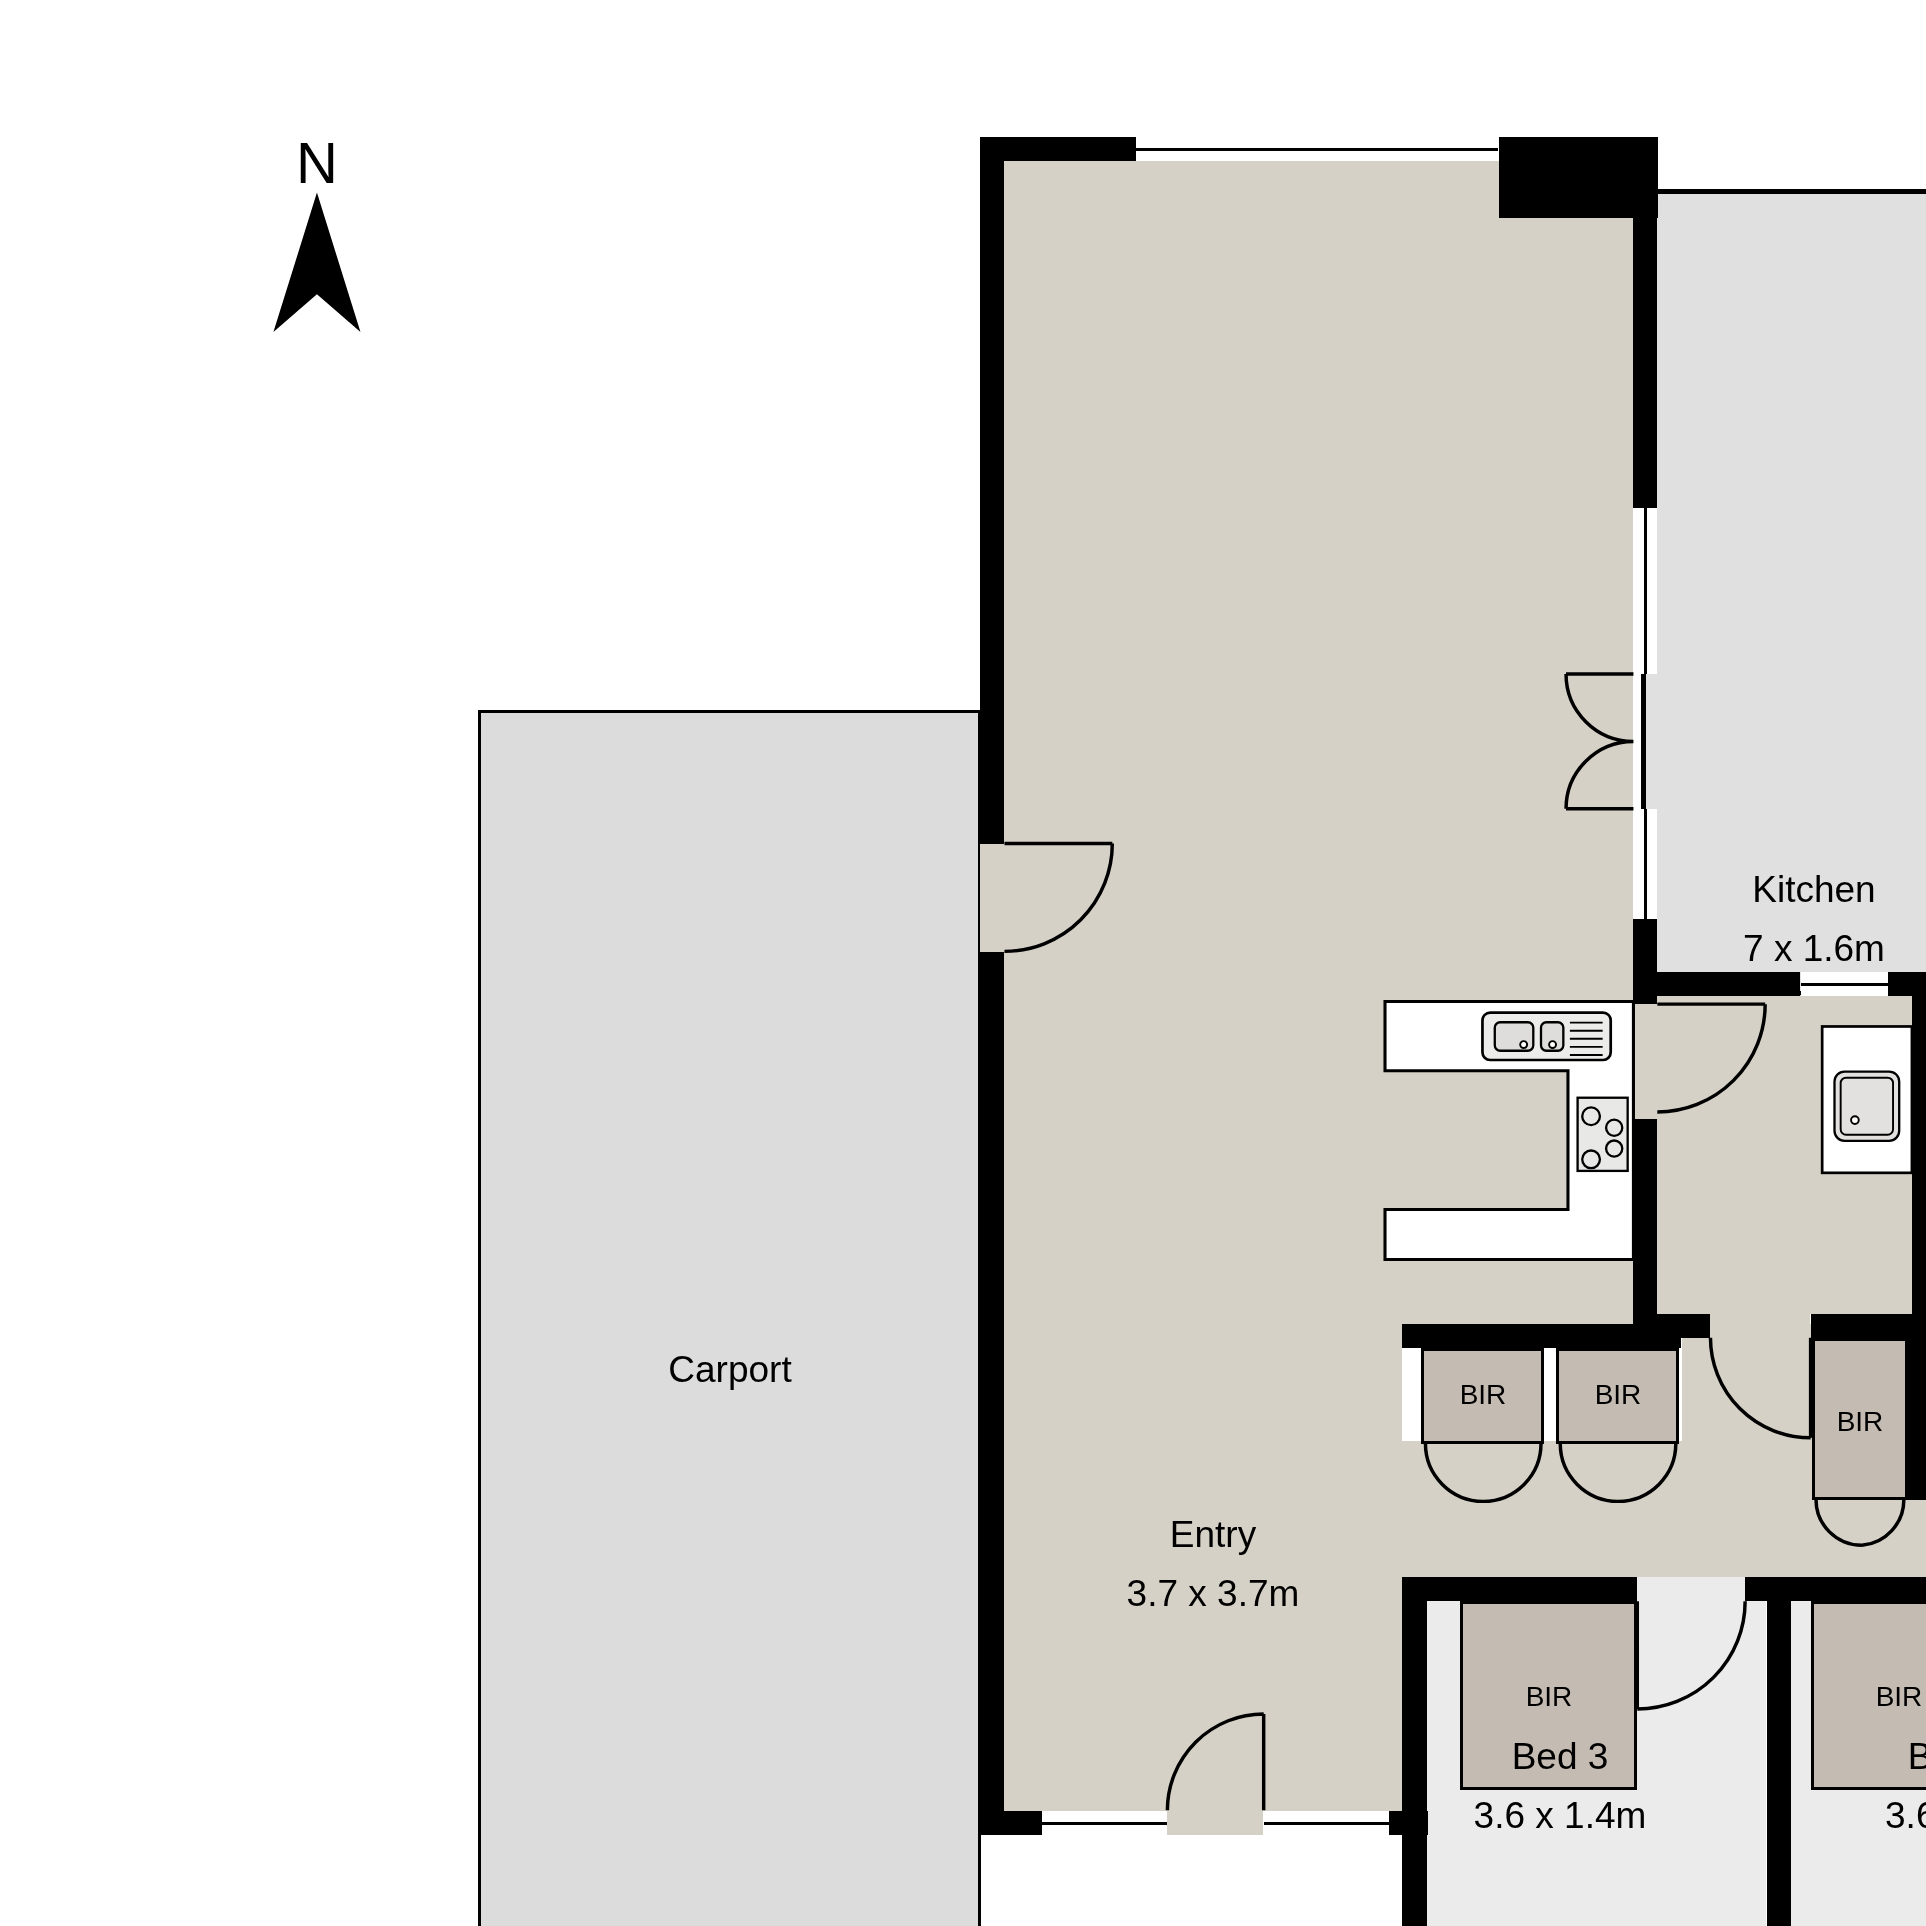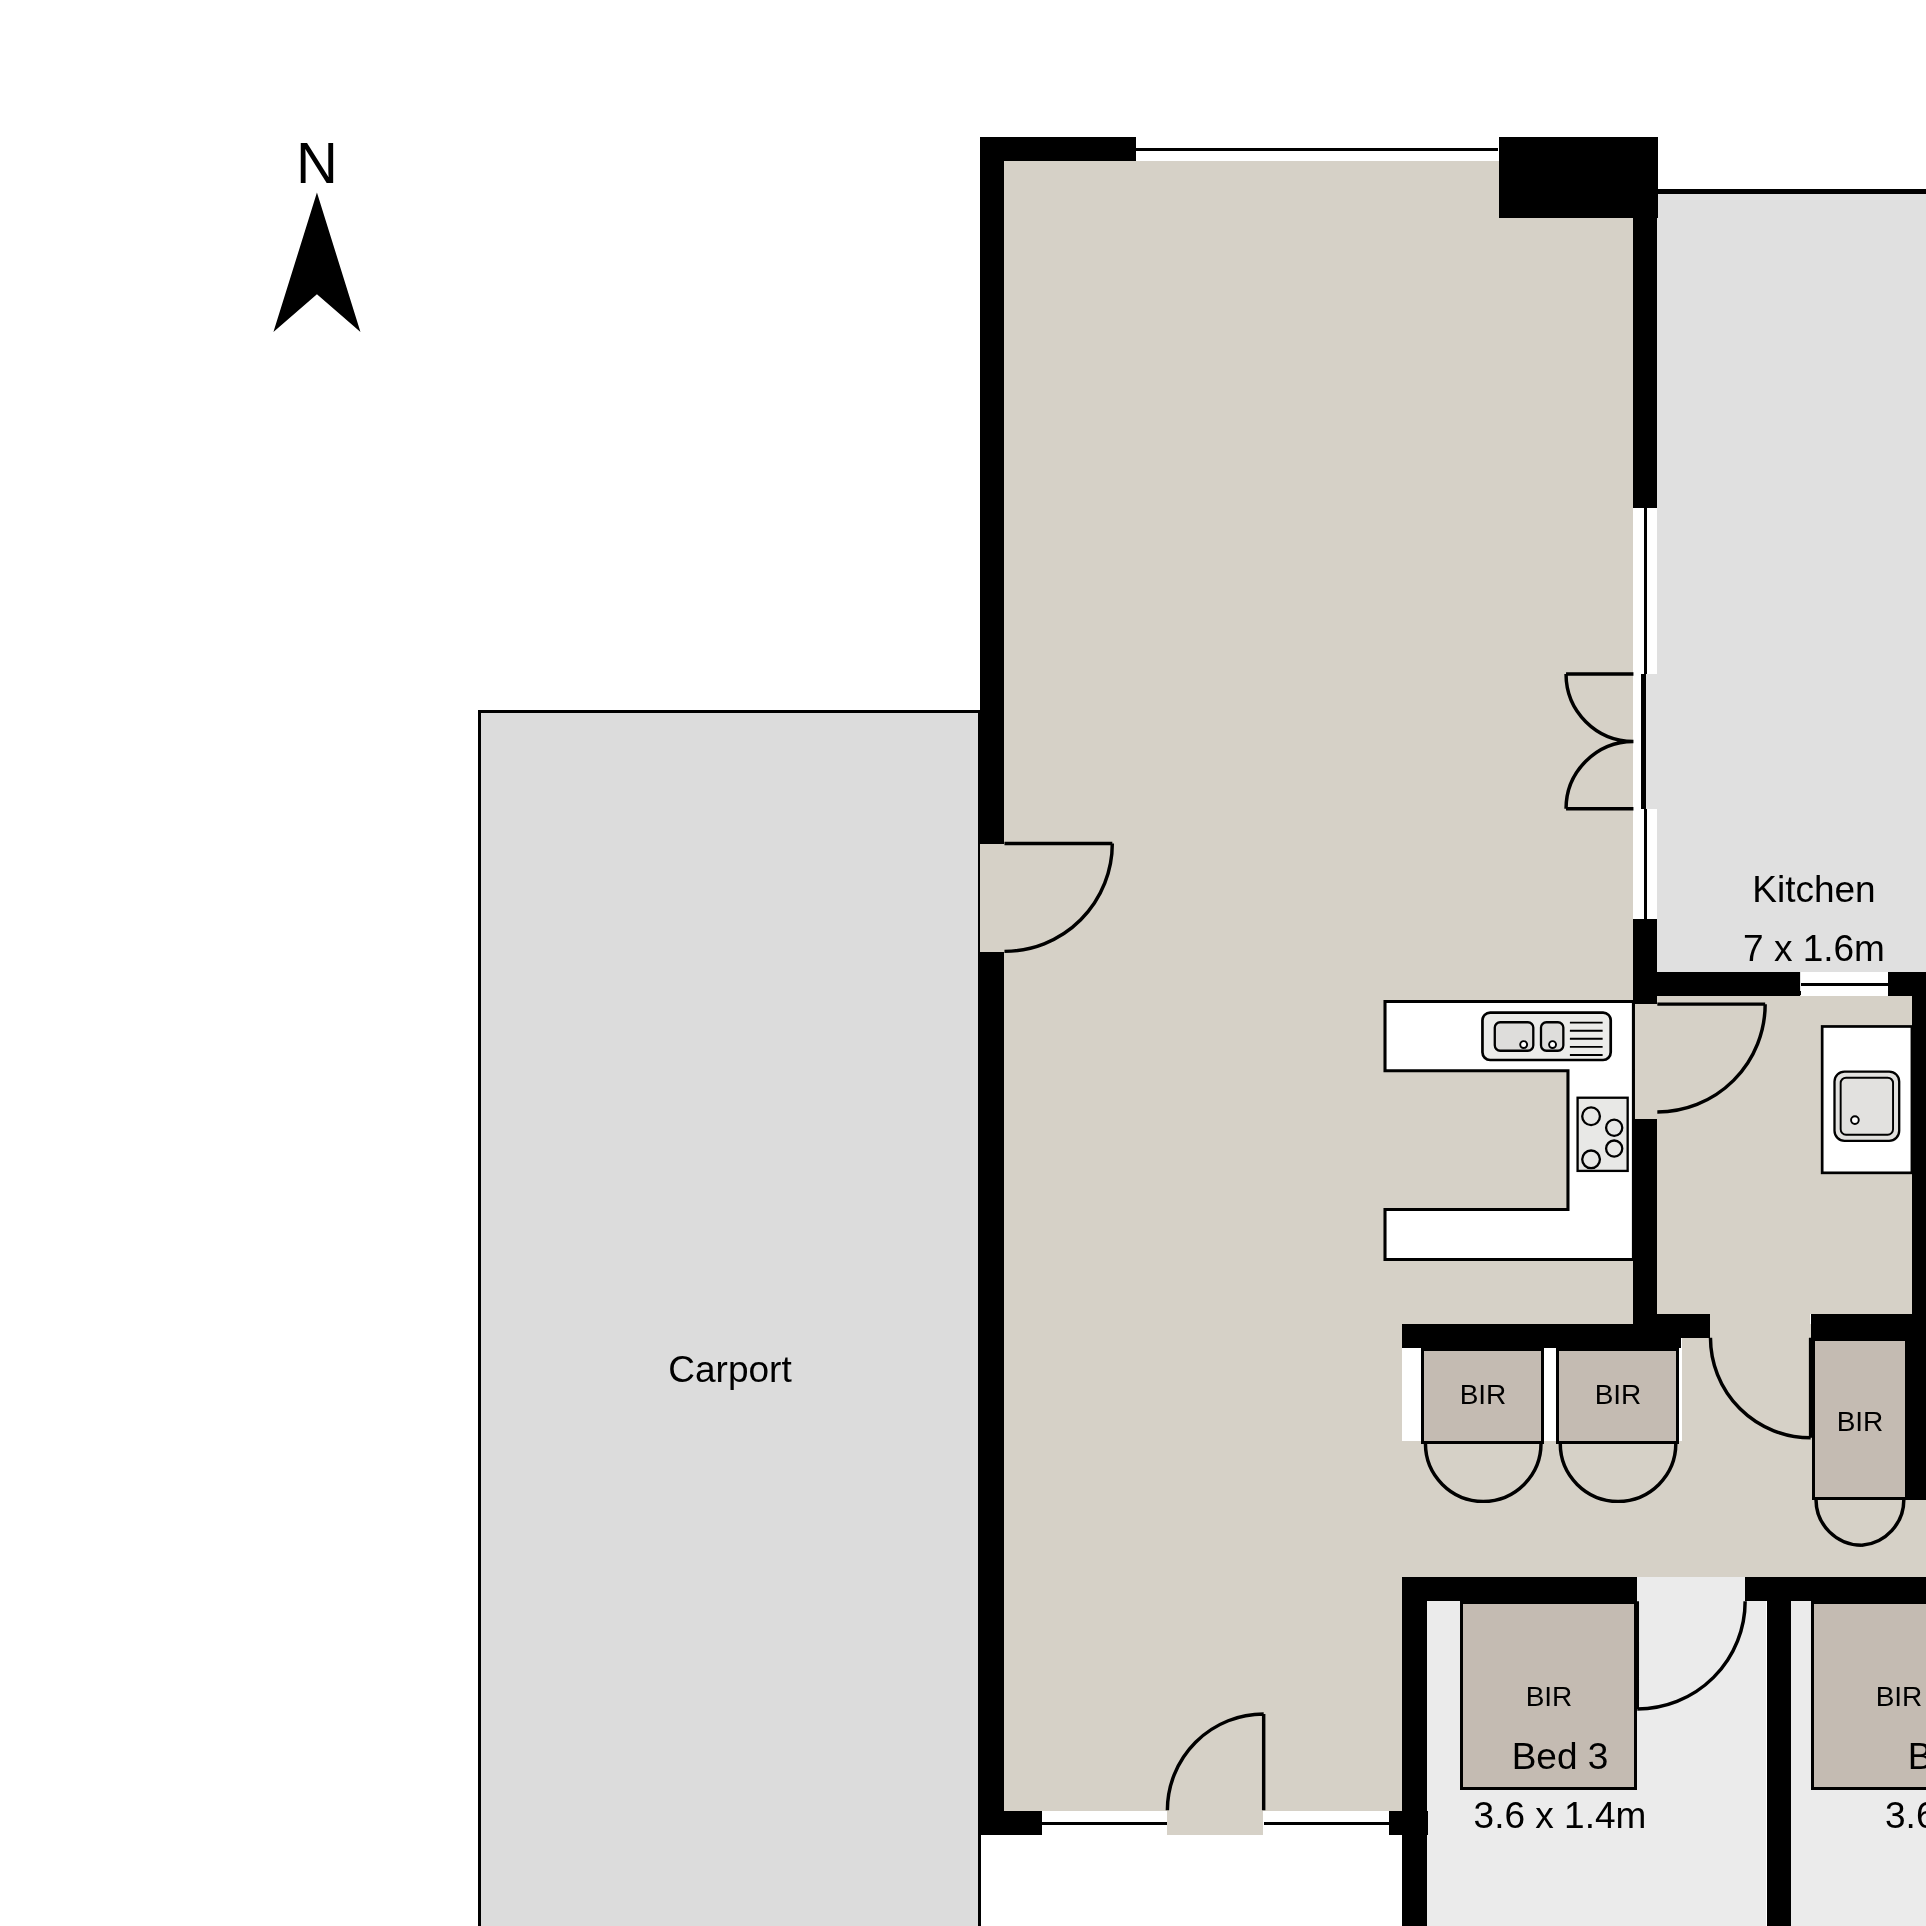--- a/index.html
+++ b/index.html
@@ -147,20 +147,24 @@
 
   <div class="lbl" style="left:1814px;top:919px;">
     <span>Kitchen</span>
     <span>7 x 1.6m</span>
   </div>
 
   <div class="lbl" style="left:730px;top:1369px;">
     <span>Carport</span>
   </div>
 
+  <div class="lbl" style="left:1213px;top:1564px;">
+    <span>Entry</span>
+    <span>3.7 x 3.7m</span>
+  </div>
 
   <div class="lbl" style="left:1560px;top:1786px;">
     <span>Bed 3</span>
     <span>3.6 x 1.4m</span>
   </div>
 
   <div class="lbl" style="left:1956px;top:1786px;">
     <span>Bed 2</span>
     <span>3.6 x 3m</span>
   </div>

